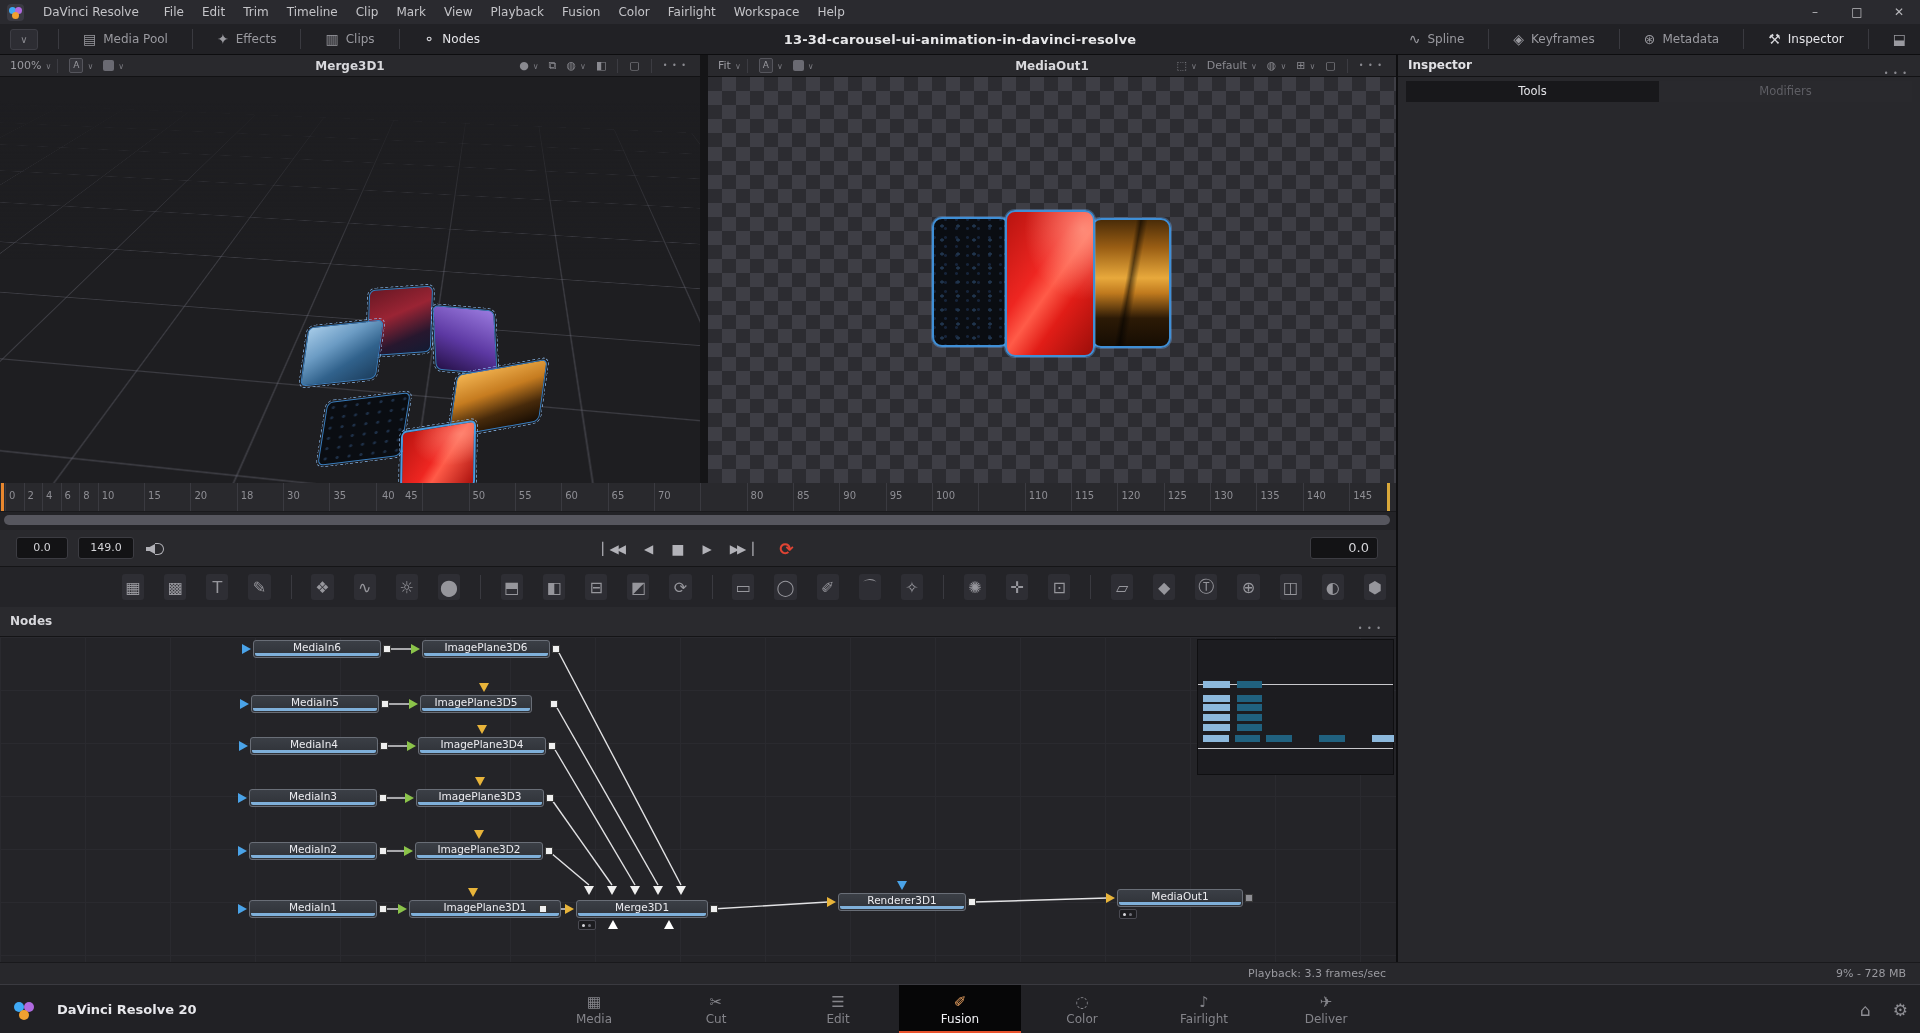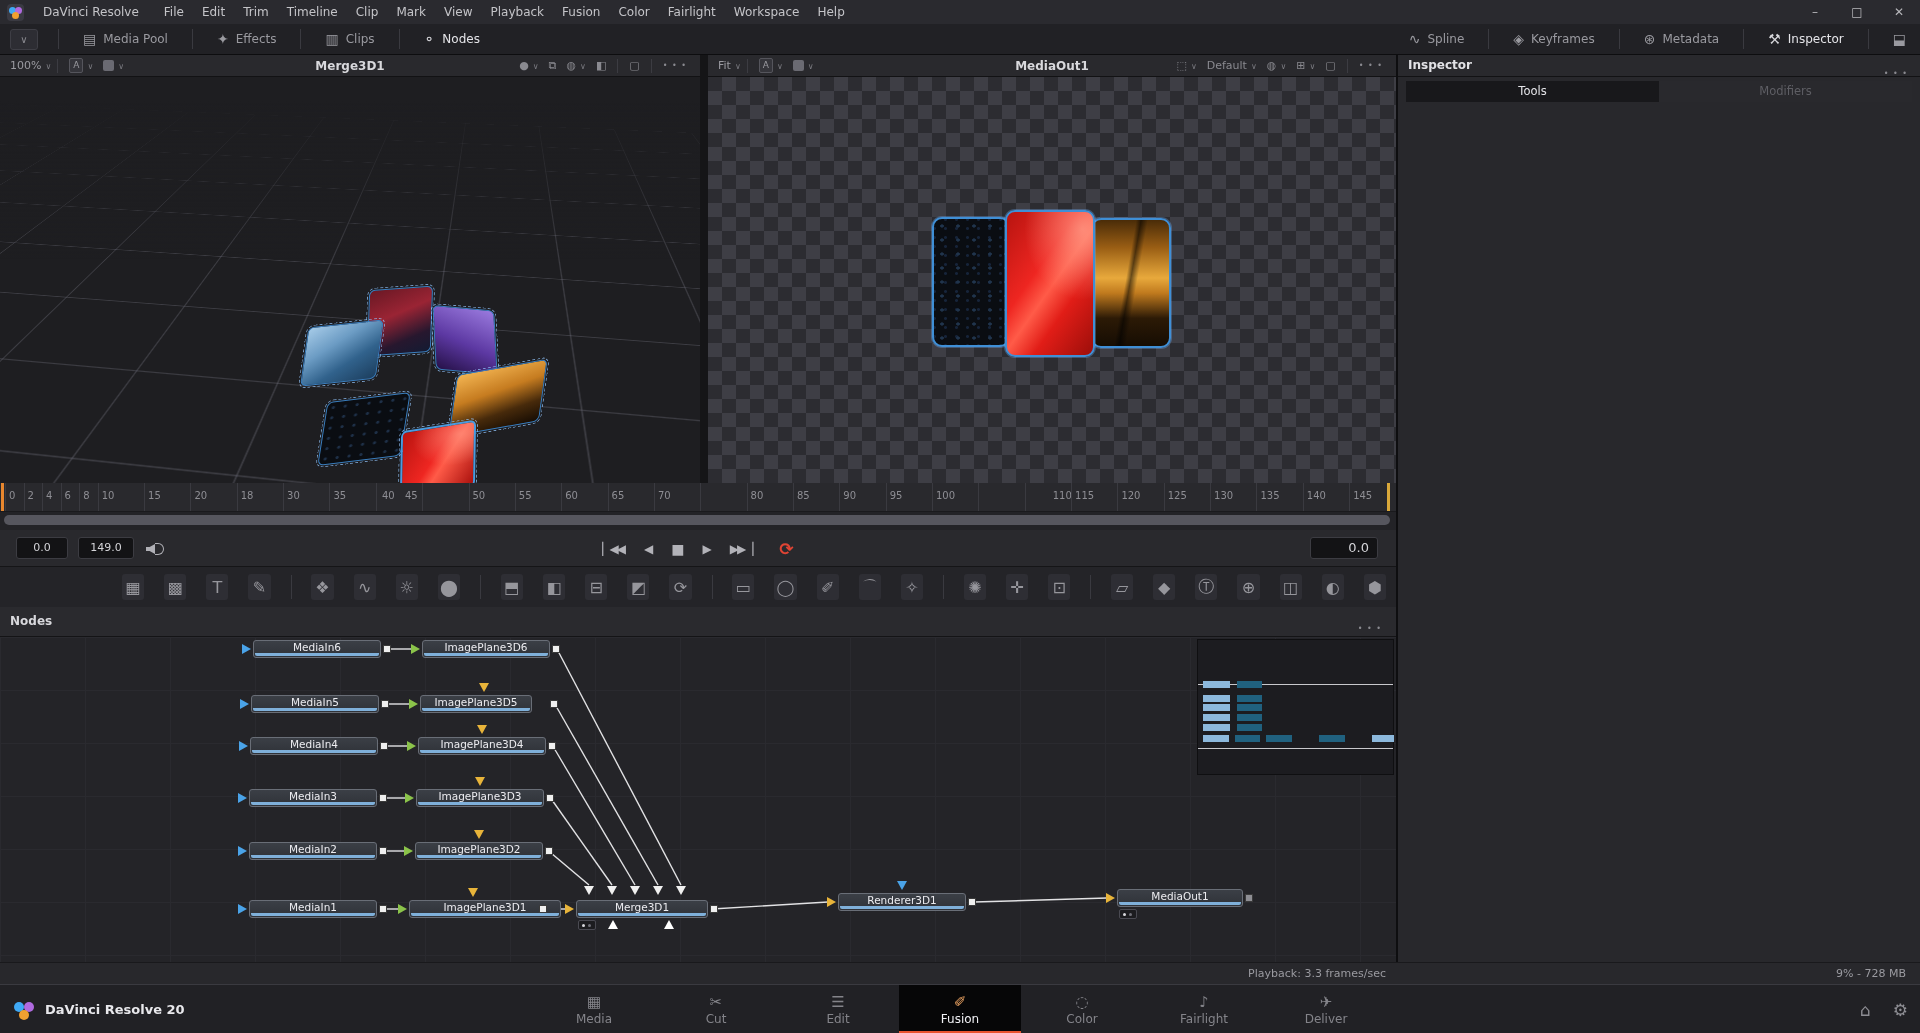--- a/index.html
+++ b/index.html
@@ -123,21 +123,21 @@
   .insp-tab { flex:1; text-align:center; font-size:11.5px; line-height:21px; background:#29292d; color:#5e5e64; }
   .insp-tab.active { background:#18181b; color:#e4e4e8; }
 
   
   #statusbar { position:absolute; left:0; top:962px; width:1920px; height:22px; background:#28282c; border-top:1px solid #19191c; font-size:11px; color:#9a9aa0; }
   #status-playback { position:absolute; right:534px; top:4px;text-align:right; }
   #status-memory { position:absolute; right:14px; top:4px; }
 
   
   #bottombar { position:absolute; left:0; top:984px; width:1920px; height:49px; background:#212125; border-top:1px solid #3a3a40; }
-  #brand { position:absolute; left:14px; top:0; height:49px; display:flex; align-items:center; gap:9px; }
+  #brand { position:absolute; left:14px; top:0; height:49px; display:flex; align-items:center; gap:21px; }
   #brand .blogo { position:relative; width:22px; height:20px; }
   #brand .blogo i { position:absolute; width:10px; height:10px; border-radius:50%; }
   #brand .blogo i:nth-child(1){ left:0; top:2px; background:#3fa9f5; }
   #brand .blogo i:nth-child(2){ right:2px; top:2px; background:#b06ae0; }
   #brand .blogo i:nth-child(3){ left:5px; bottom:0; background:#f0a030; }
   #brand .btext { font-size:13px; font-weight:bold; color:#e8e8ec; }
   #pages { position:absolute; left:50%; top:0; transform:translateX(-50%); height:49px; display:flex; }
   .page-tab { width:122px; height:49px; display:flex; flex-direction:column; align-items:center; justify-content:center; gap:2px; color:#84848a; position:relative; }
   .page-tab .pgl { font-size:15px; line-height:16px; }
   .page-tab .plbl { font-size:12px; }
@@ -197,20 +197,21 @@
         <span class="tb-btn">
           <span class="gl">▥</span>
           <span class="lbl">Clips</span>
         </span>
         <span class="tb-div"></span>
         <span class="tb-btn active-label lit">
           <span class="gl">⚬</span>
           <span class="lbl">Nodes</span>
         </span>
       </span>
+    <span id="comp-title">13-3d-carousel-ui-animation-in-davinci-resolve</span>
     <span class="right" id="tb-right">
         <span class="tb-btn">
           <span class="gl">∿</span>
           <span class="lbl">Spline</span>
         </span>
         <span class="tb-div"></span>
         <span class="tb-btn">
           <span class="gl">◈</span>
           <span class="lbl">Keyframes</span>
         </span>
@@ -346,21 +347,21 @@
       <div class="rlabel" style="left: 796.95px;">85</div>
       <div class="rtick" style="left: 839.3px;"></div>
       <div class="rlabel" style="left: 843.3px;">90</div>
       <div class="rtick" style="left: 885.65px;"></div>
       <div class="rlabel" style="left: 889.65px;">95</div>
       <div class="rtick" style="left: 932px;"></div>
       <div class="rlabel" style="left: 936px;">100</div>
       <div class="rtick" style="left: 978.35px;"></div>
       <div class="rlabel" style="left: 982.35px; margin-top: 36px;">105</div>
       <div class="rtick" style="left: 1024.7px;"></div>
-      <div class="rlabel" style="left: 1028.7px; margin-left: 24px;">110</div>
+      <div class="rlabel" style="left: 1028.7px;">110</div>
       <div class="rtick" style="left: 1071.05px;"></div>
       <div class="rlabel" style="left: 1075.05px;">115</div>
       <div class="rtick" style="left: 1117.4px;"></div>
       <div class="rlabel" style="left: 1121.4px;">120</div>
       <div class="rtick" style="left: 1163.75px;"></div>
       <div class="rlabel" style="left: 1167.75px;">125</div>
       <div class="rtick" style="left: 1210.1px;"></div>
       <div class="rlabel" style="left: 1214.1px;">130</div>
       <div class="rtick" style="left: 1256.45px;"></div>
       <div class="rlabel" style="left: 1260.45px;">135</div>

